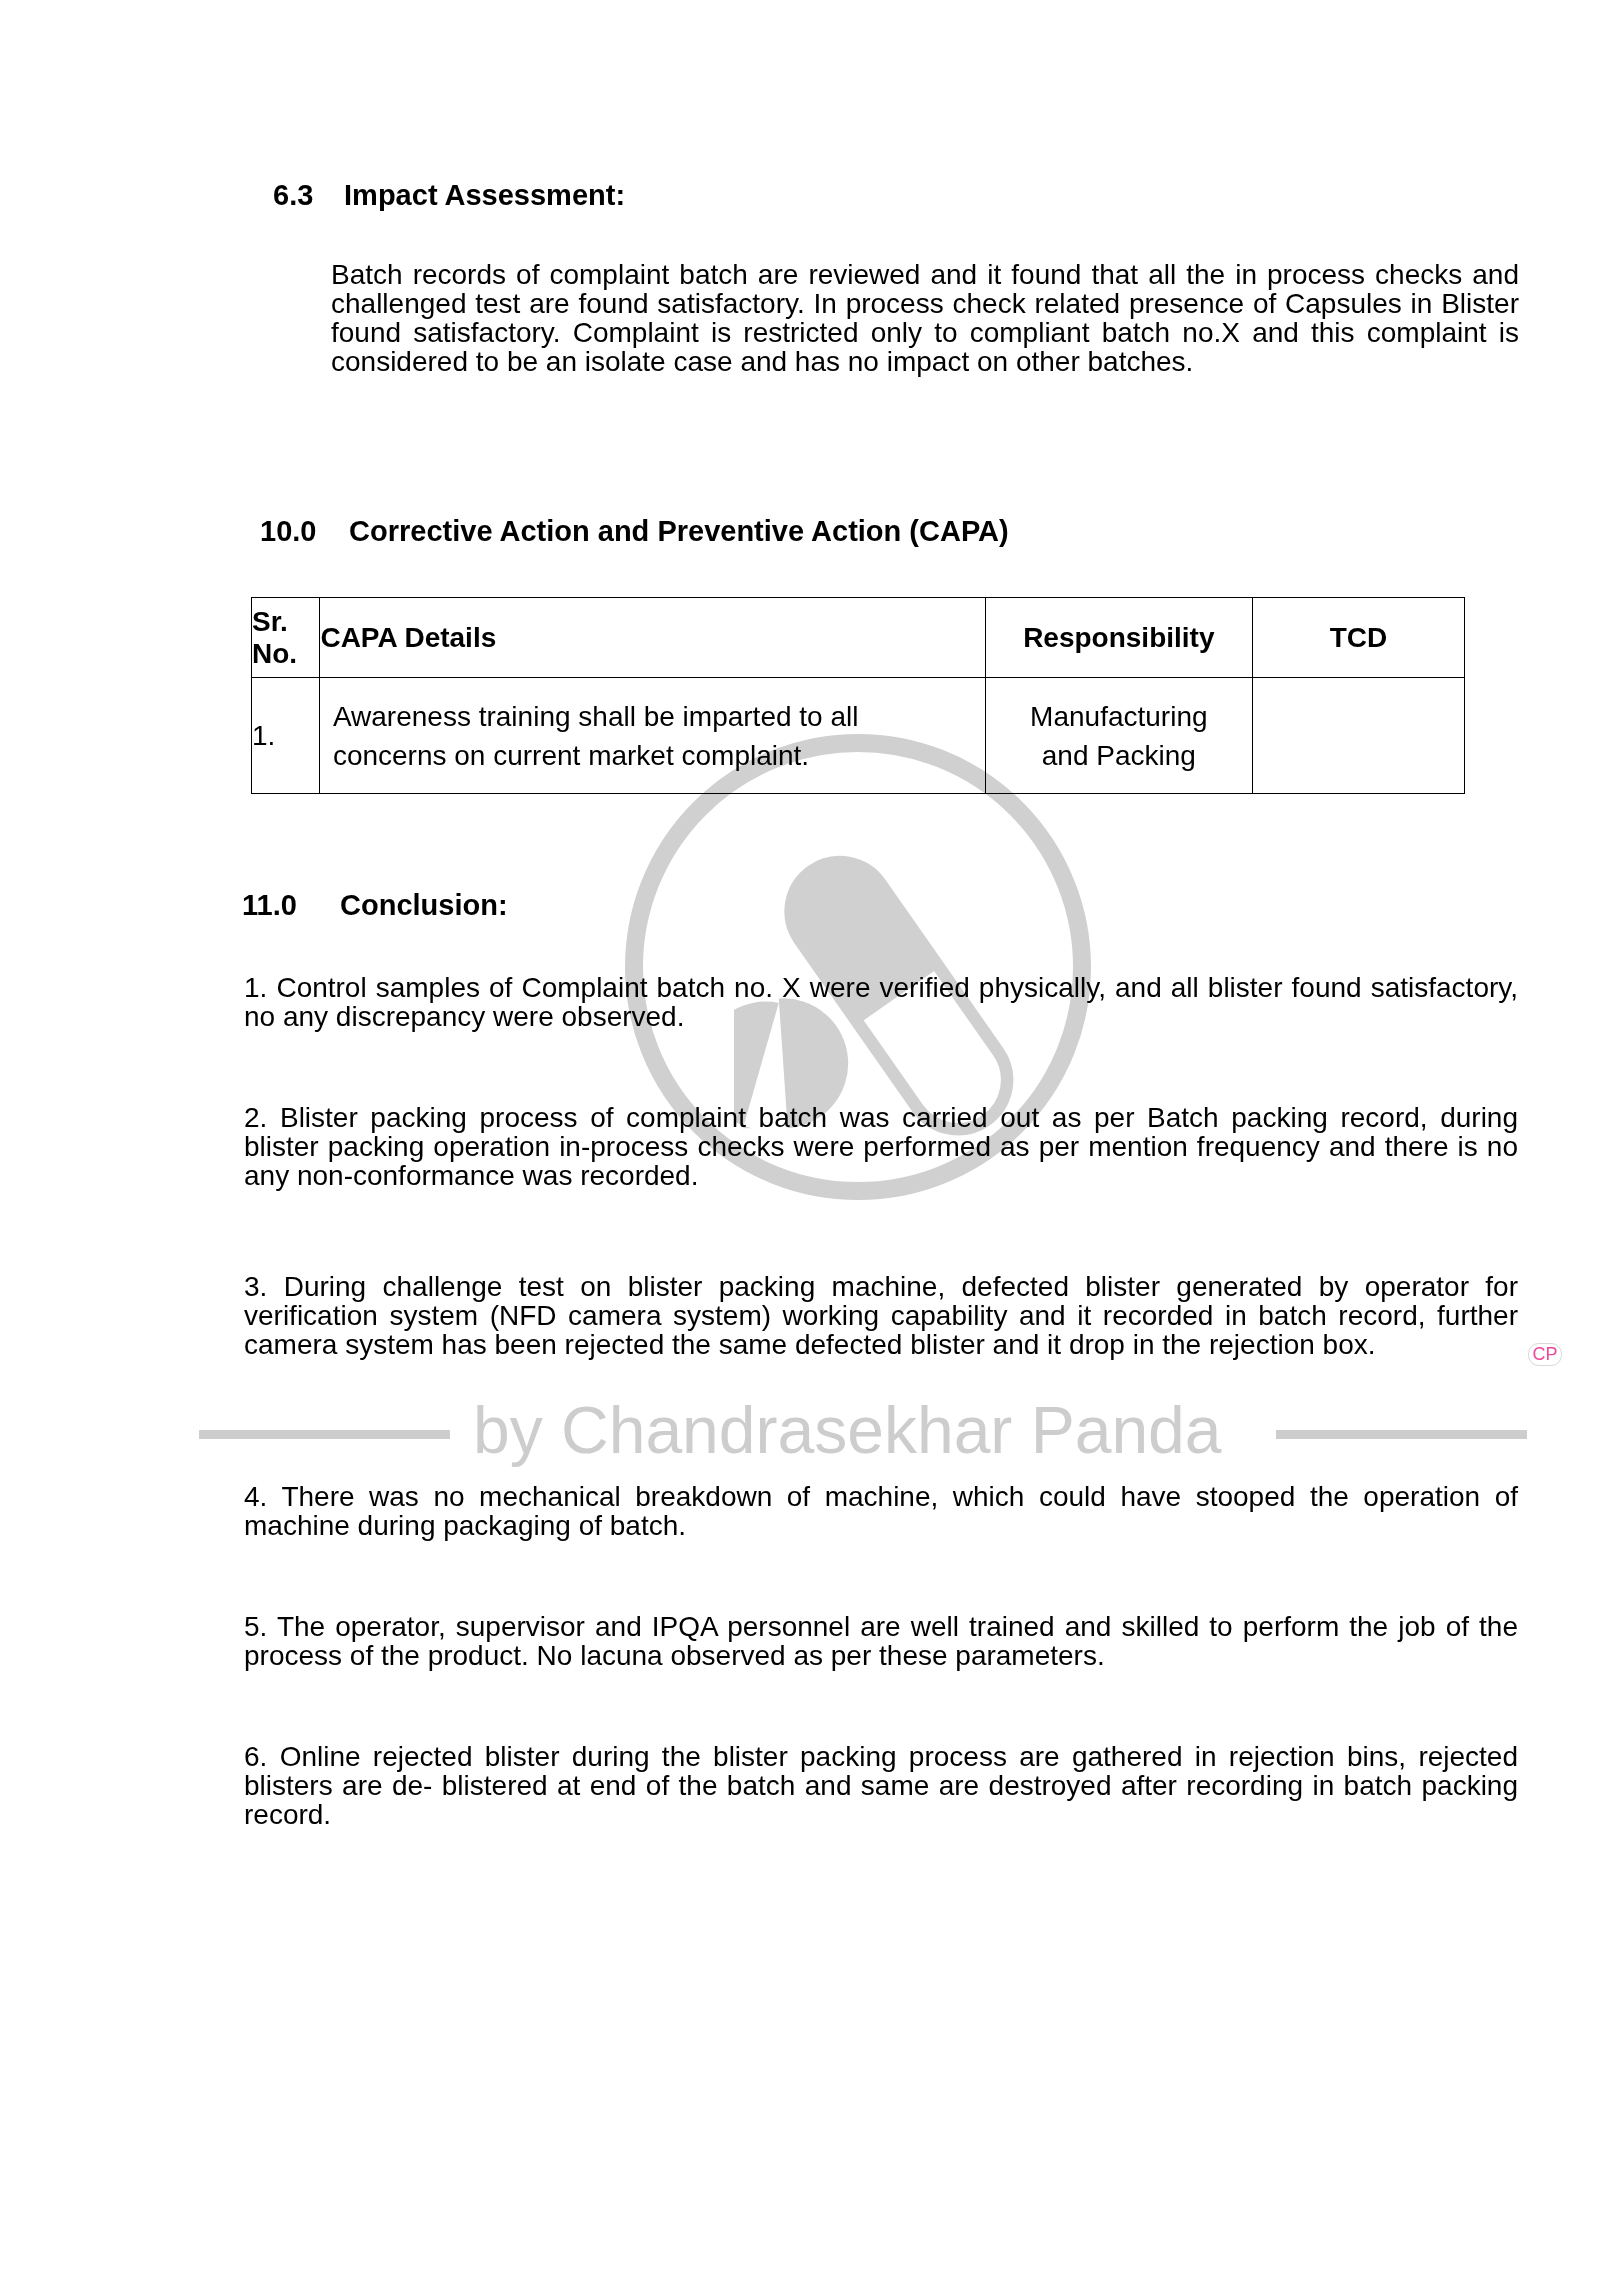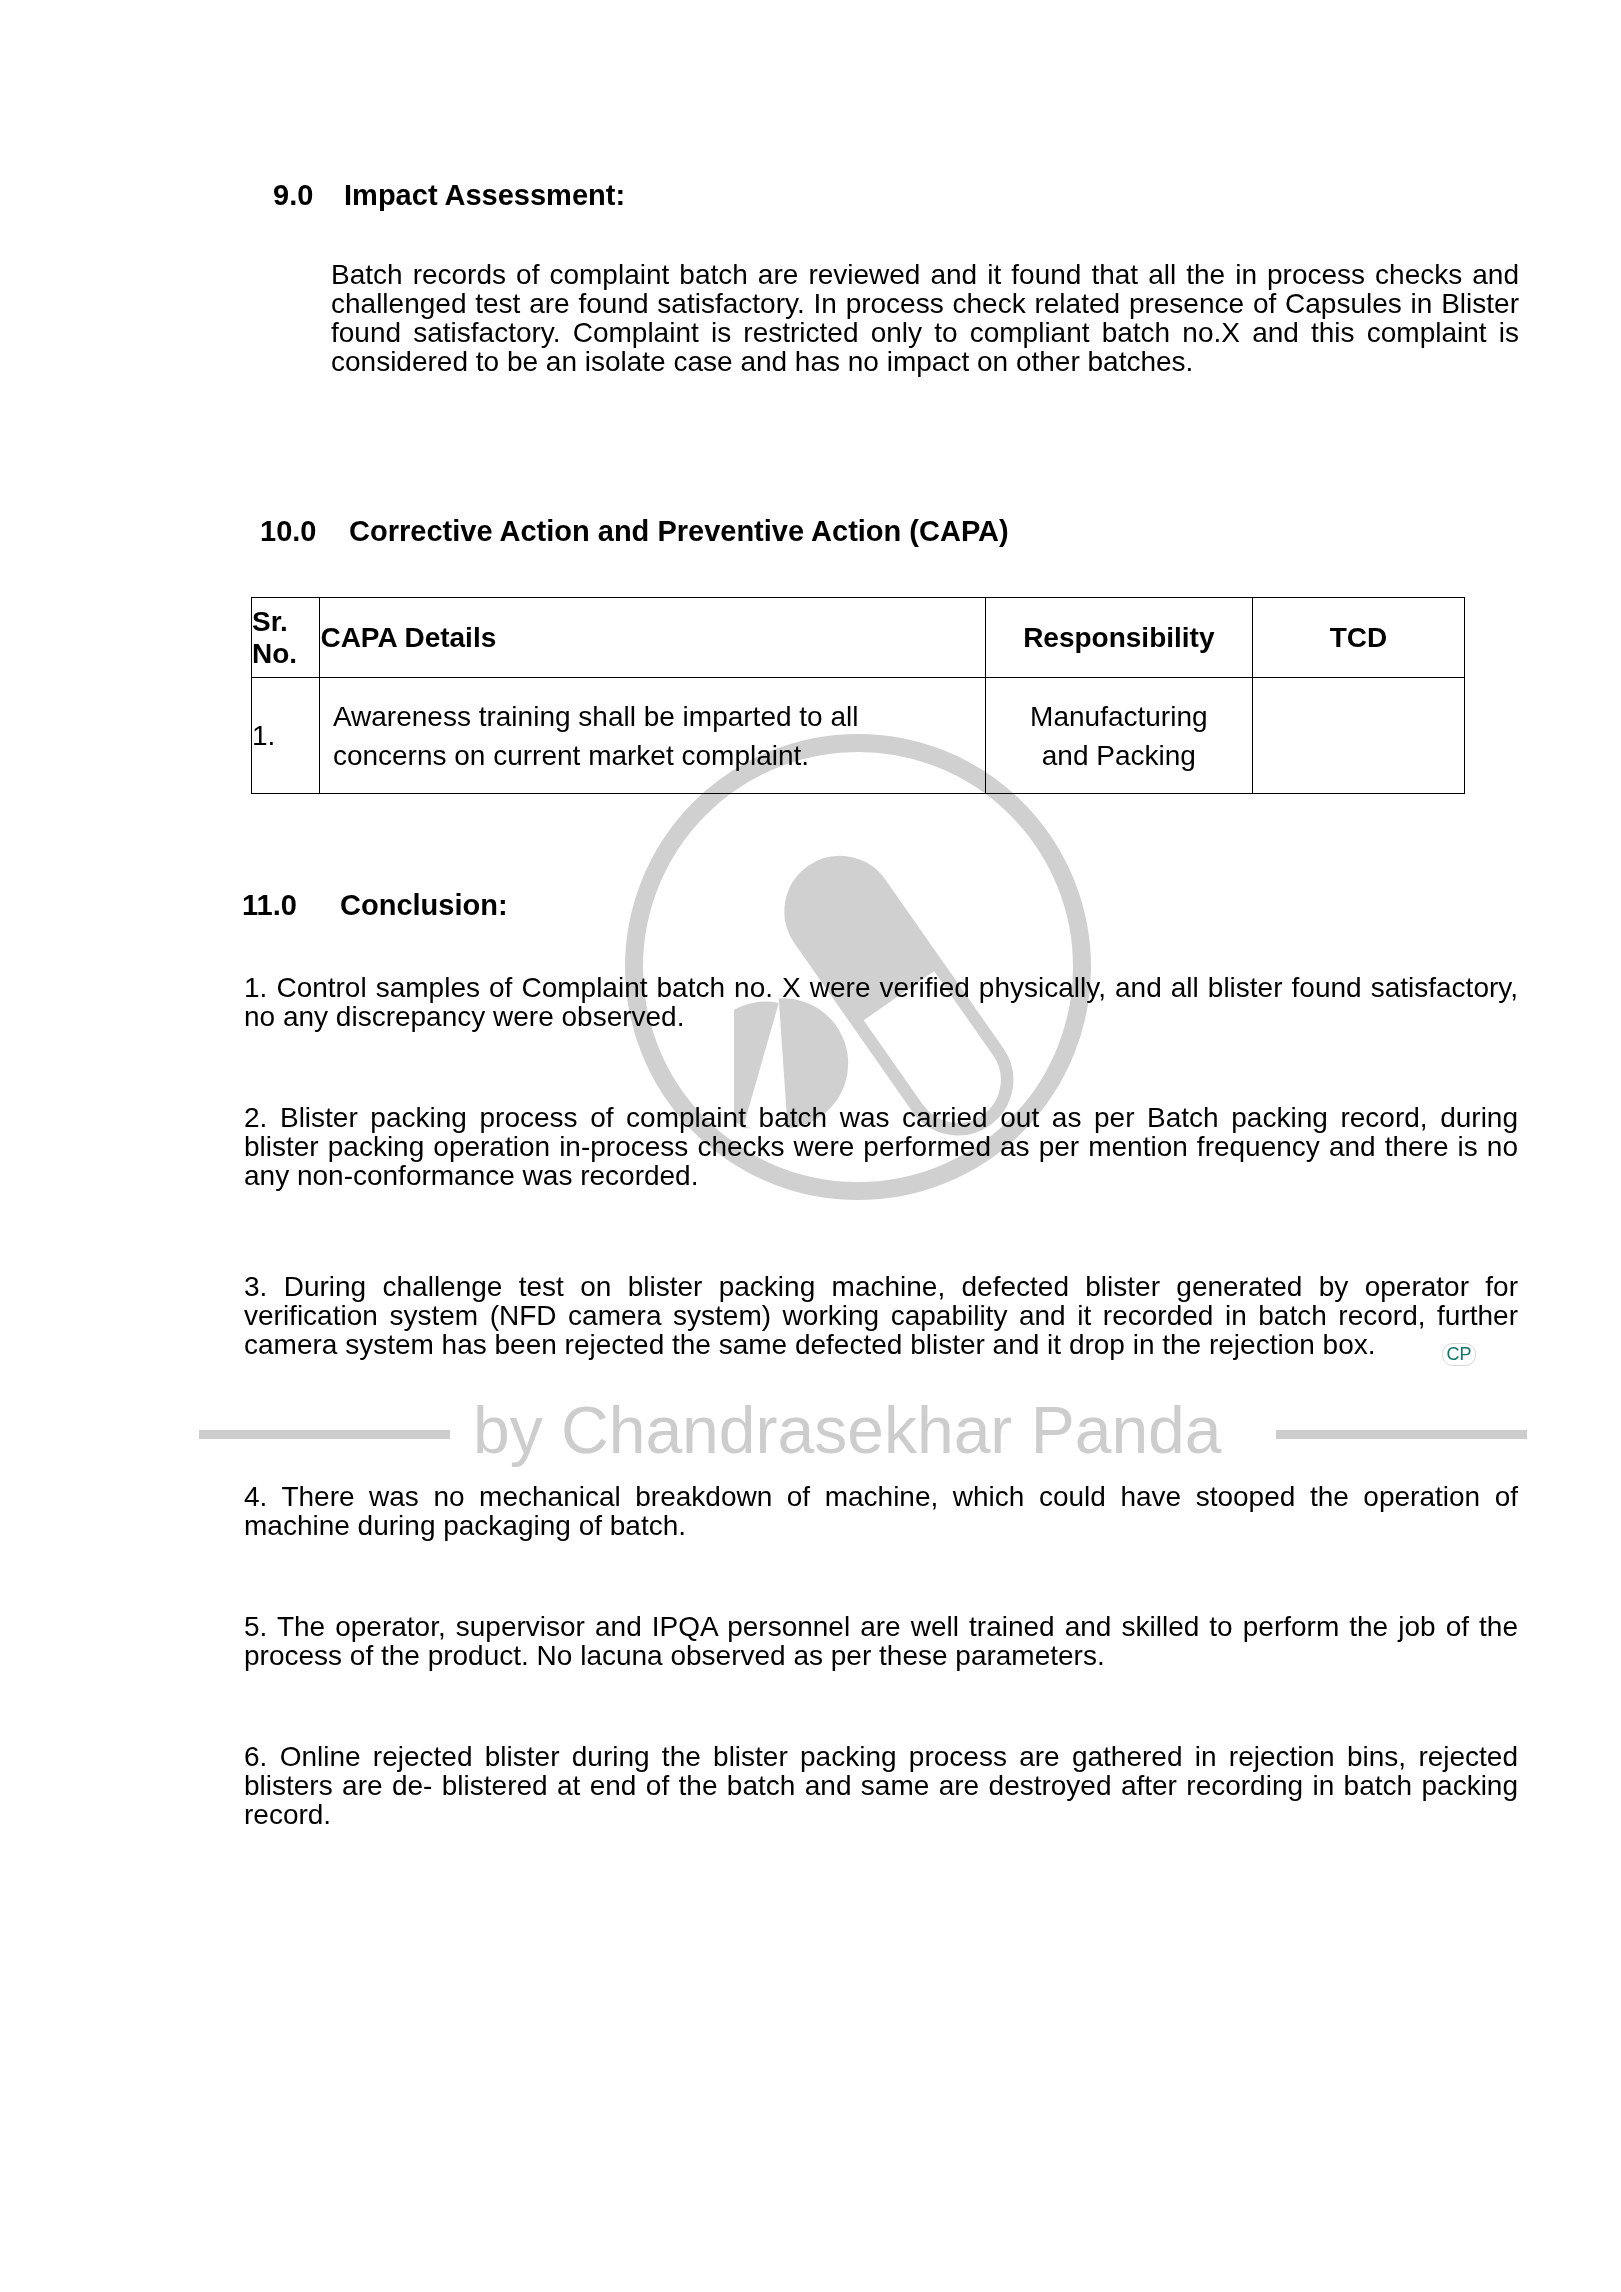--- a/index.html
+++ b/index.html
@@ -14,21 +14,21 @@
       position: absolute; left: 625px; top: 734px; width: 466px; height: 466px;
       border: 18px solid #d0d0d0; border-radius: 50%; box-sizing: border-box; z-index: 0;
     }
     .wm-pill { position: absolute; left: 734px; top: 833px; width: 340px; height: 340px; z-index: 0; }
     .wm-title {
       position: absolute; left: 195px; top: 1245px; width: 1325px; height: 179px;
       font-family: "Liberation Serif", serif; font-size: 159px; color: #cfcfcf;
       letter-spacing: 5.4px; line-height: 179px; white-space: nowrap; z-index: 0;
     }
     .wm-cp {
-      position: absolute; left: 1442px; top: 1343px; font-size: 18px; color: #0f766e;
+      position: absolute; left: 1528px; top: 1343px; font-size: 18px; color: #ec4899;
       border: 1.8px solid #d8d8d8; border-radius: 10.7px; padding: 0 3.6px; z-index: 0;
     }
     .wm-line { position: absolute; height: 9px; background: #cdcdcd; z-index: 0; }
     .wm-line.left { left: 199px; top: 1430px; width: 251px; }
     .wm-line.right { left: 1276px; top: 1430px; width: 251px; }
     .wm-by {
       position: absolute; left: 473px; top: 1390px; font-size: 66px; color: #cdcdcd;
       line-height: 81px; white-space: nowrap; z-index: 0;
     }
 
@@ -85,21 +85,21 @@
     <path d="M70,190 A70,70 0 0 1 80,335 Z" fill="#d0d0d0" transform="translate(-20,-5)"></path>
   </svg>
   <div class="wm-cp">CP</div>
   <div class="wm-line left"></div>
   <div class="wm-by">by Chandrasekhar Panda</div>
   <div class="wm-line right"></div>
 
   <div class="content">
 
     <div class="heading h9">
-      <span class="num">9.0</span>
+      <span class="num">6.3</span>
       <span>Impact Assessment:</span>
     </div>
     <div class="para p-impact">Batch records of complaint batch are reviewed and it found that all the in process checks and challenged test are found satisfactory. In process check related presence of Capsules in Blister found satisfactory. Complaint is restricted only to compliant batch no.X and this complaint is considered to be an isolate case and has no impact on other batches.</div>
 
     <div class="heading h10">
       <span class="num">10.0</span>
       <span>Corrective Action and Preventive Action (CAPA)</span>
     </div>
 
     <table class="capa">

